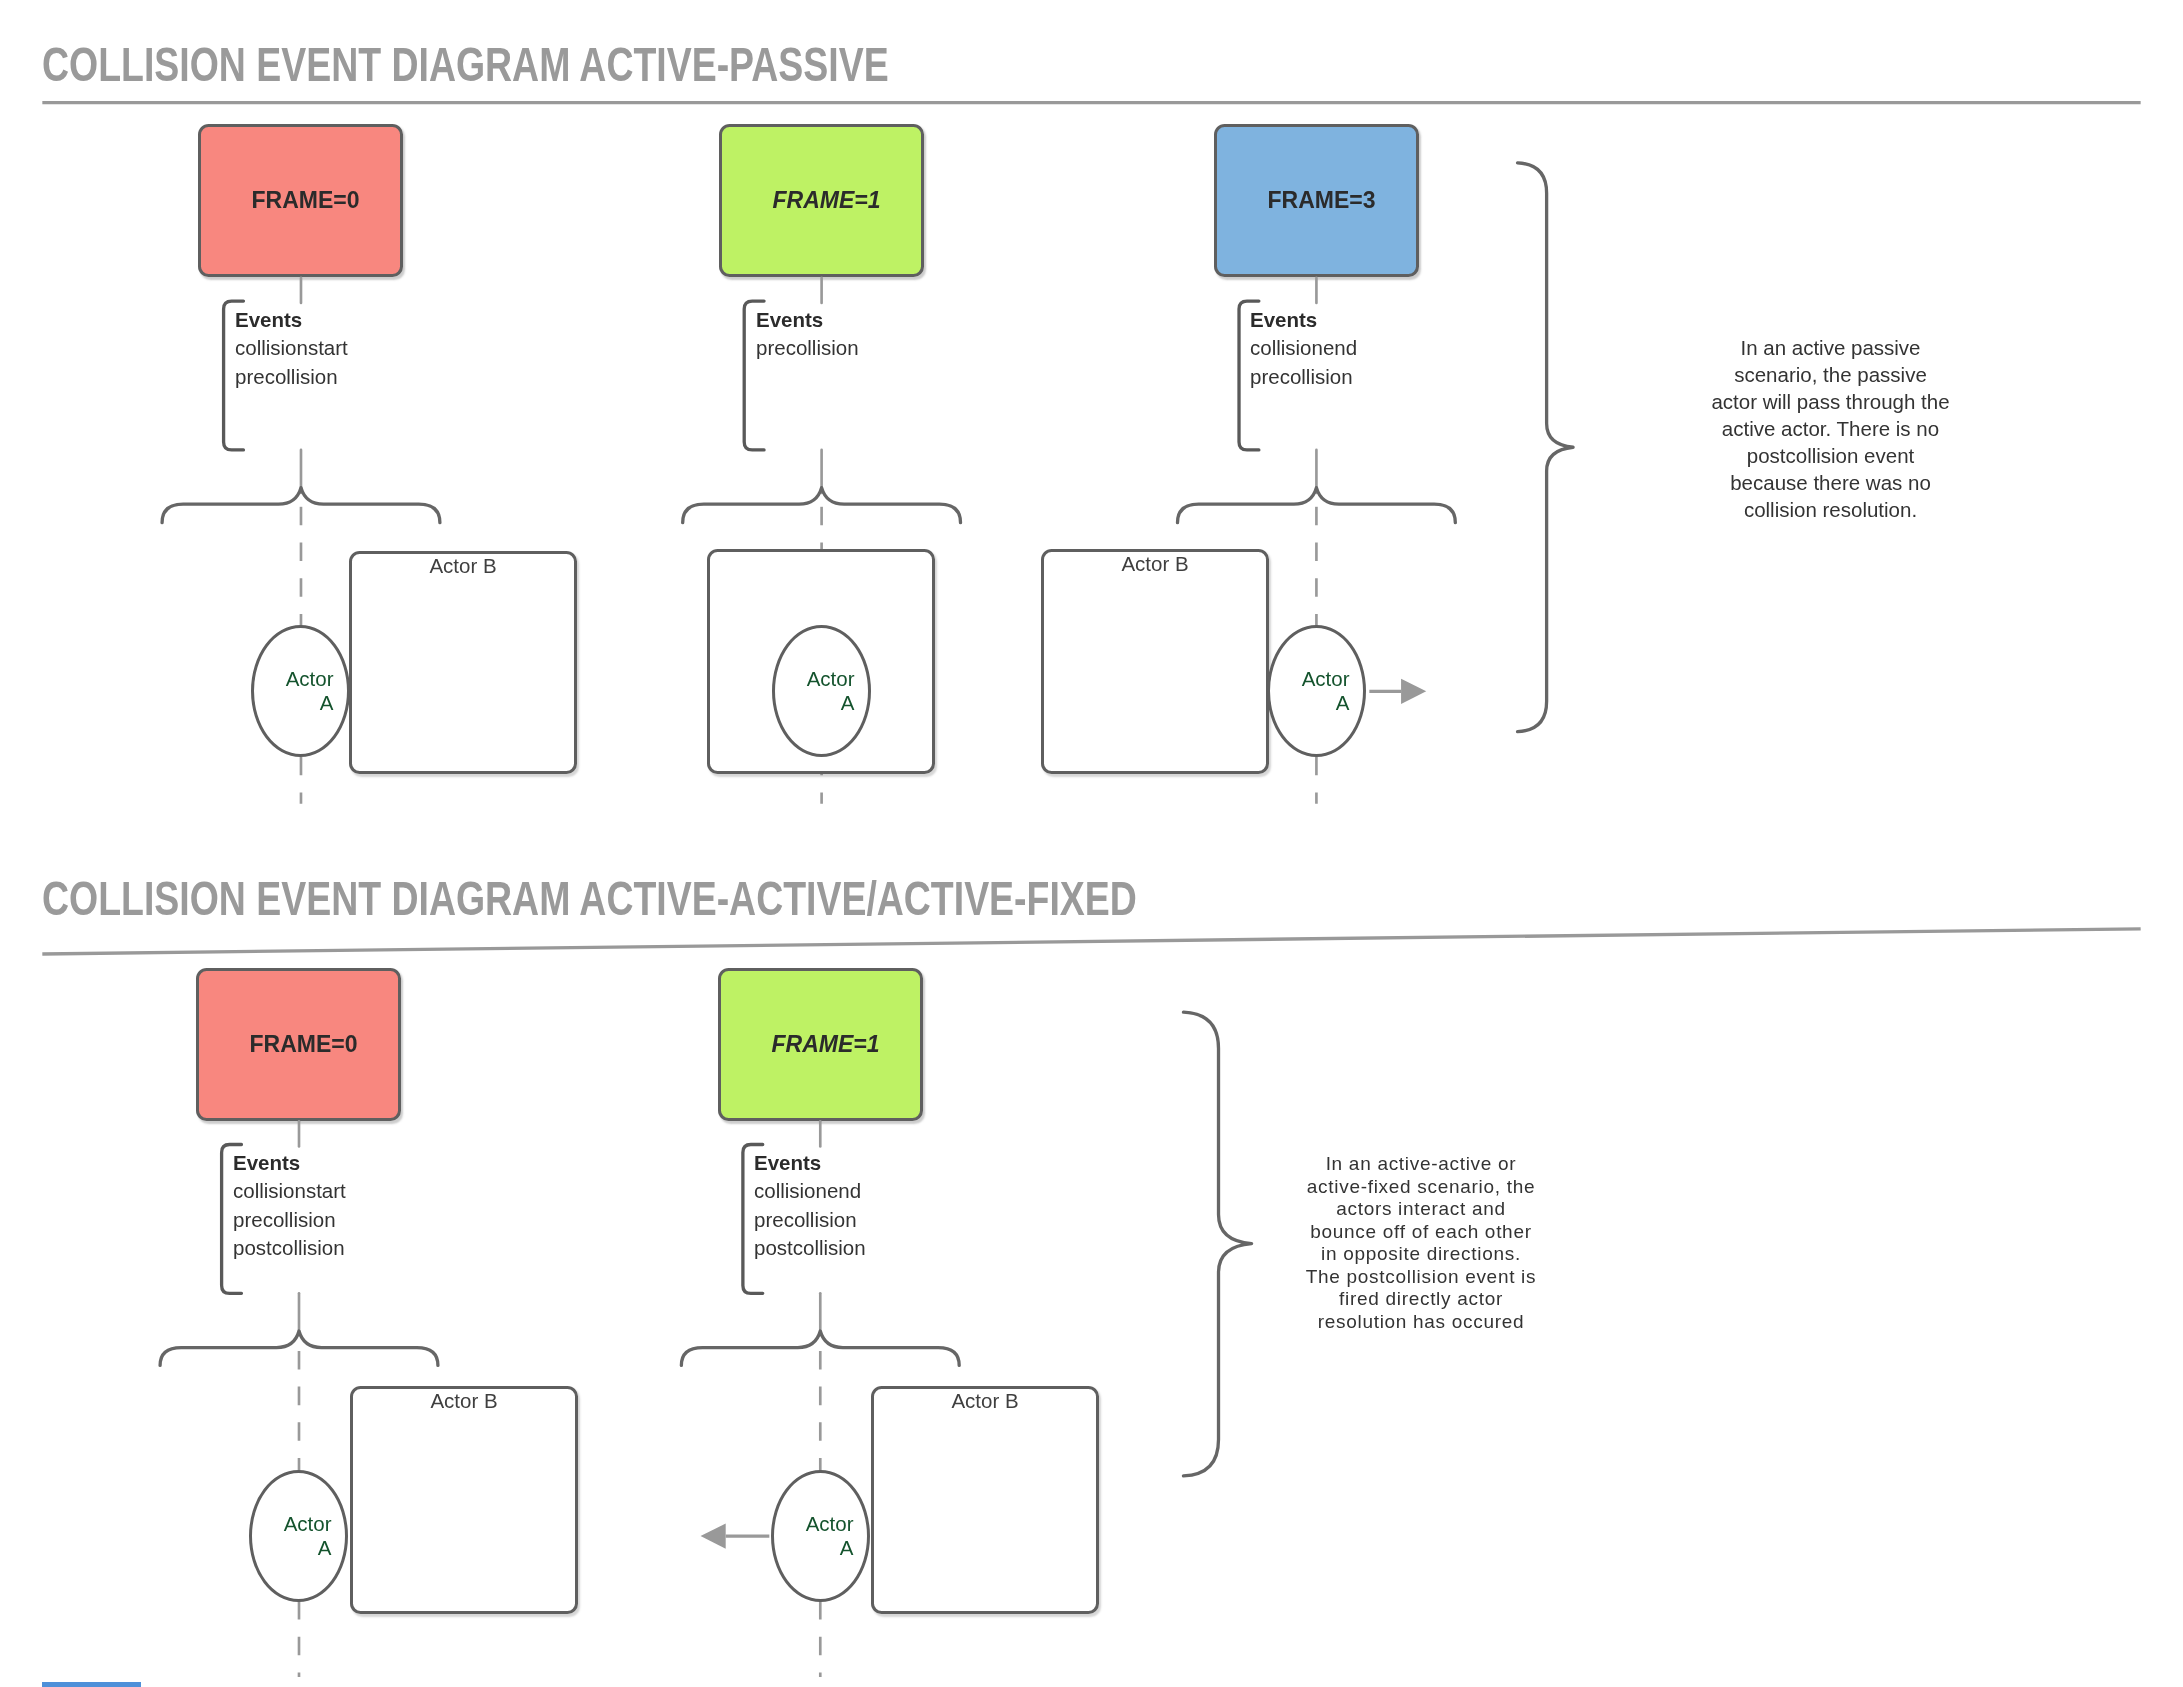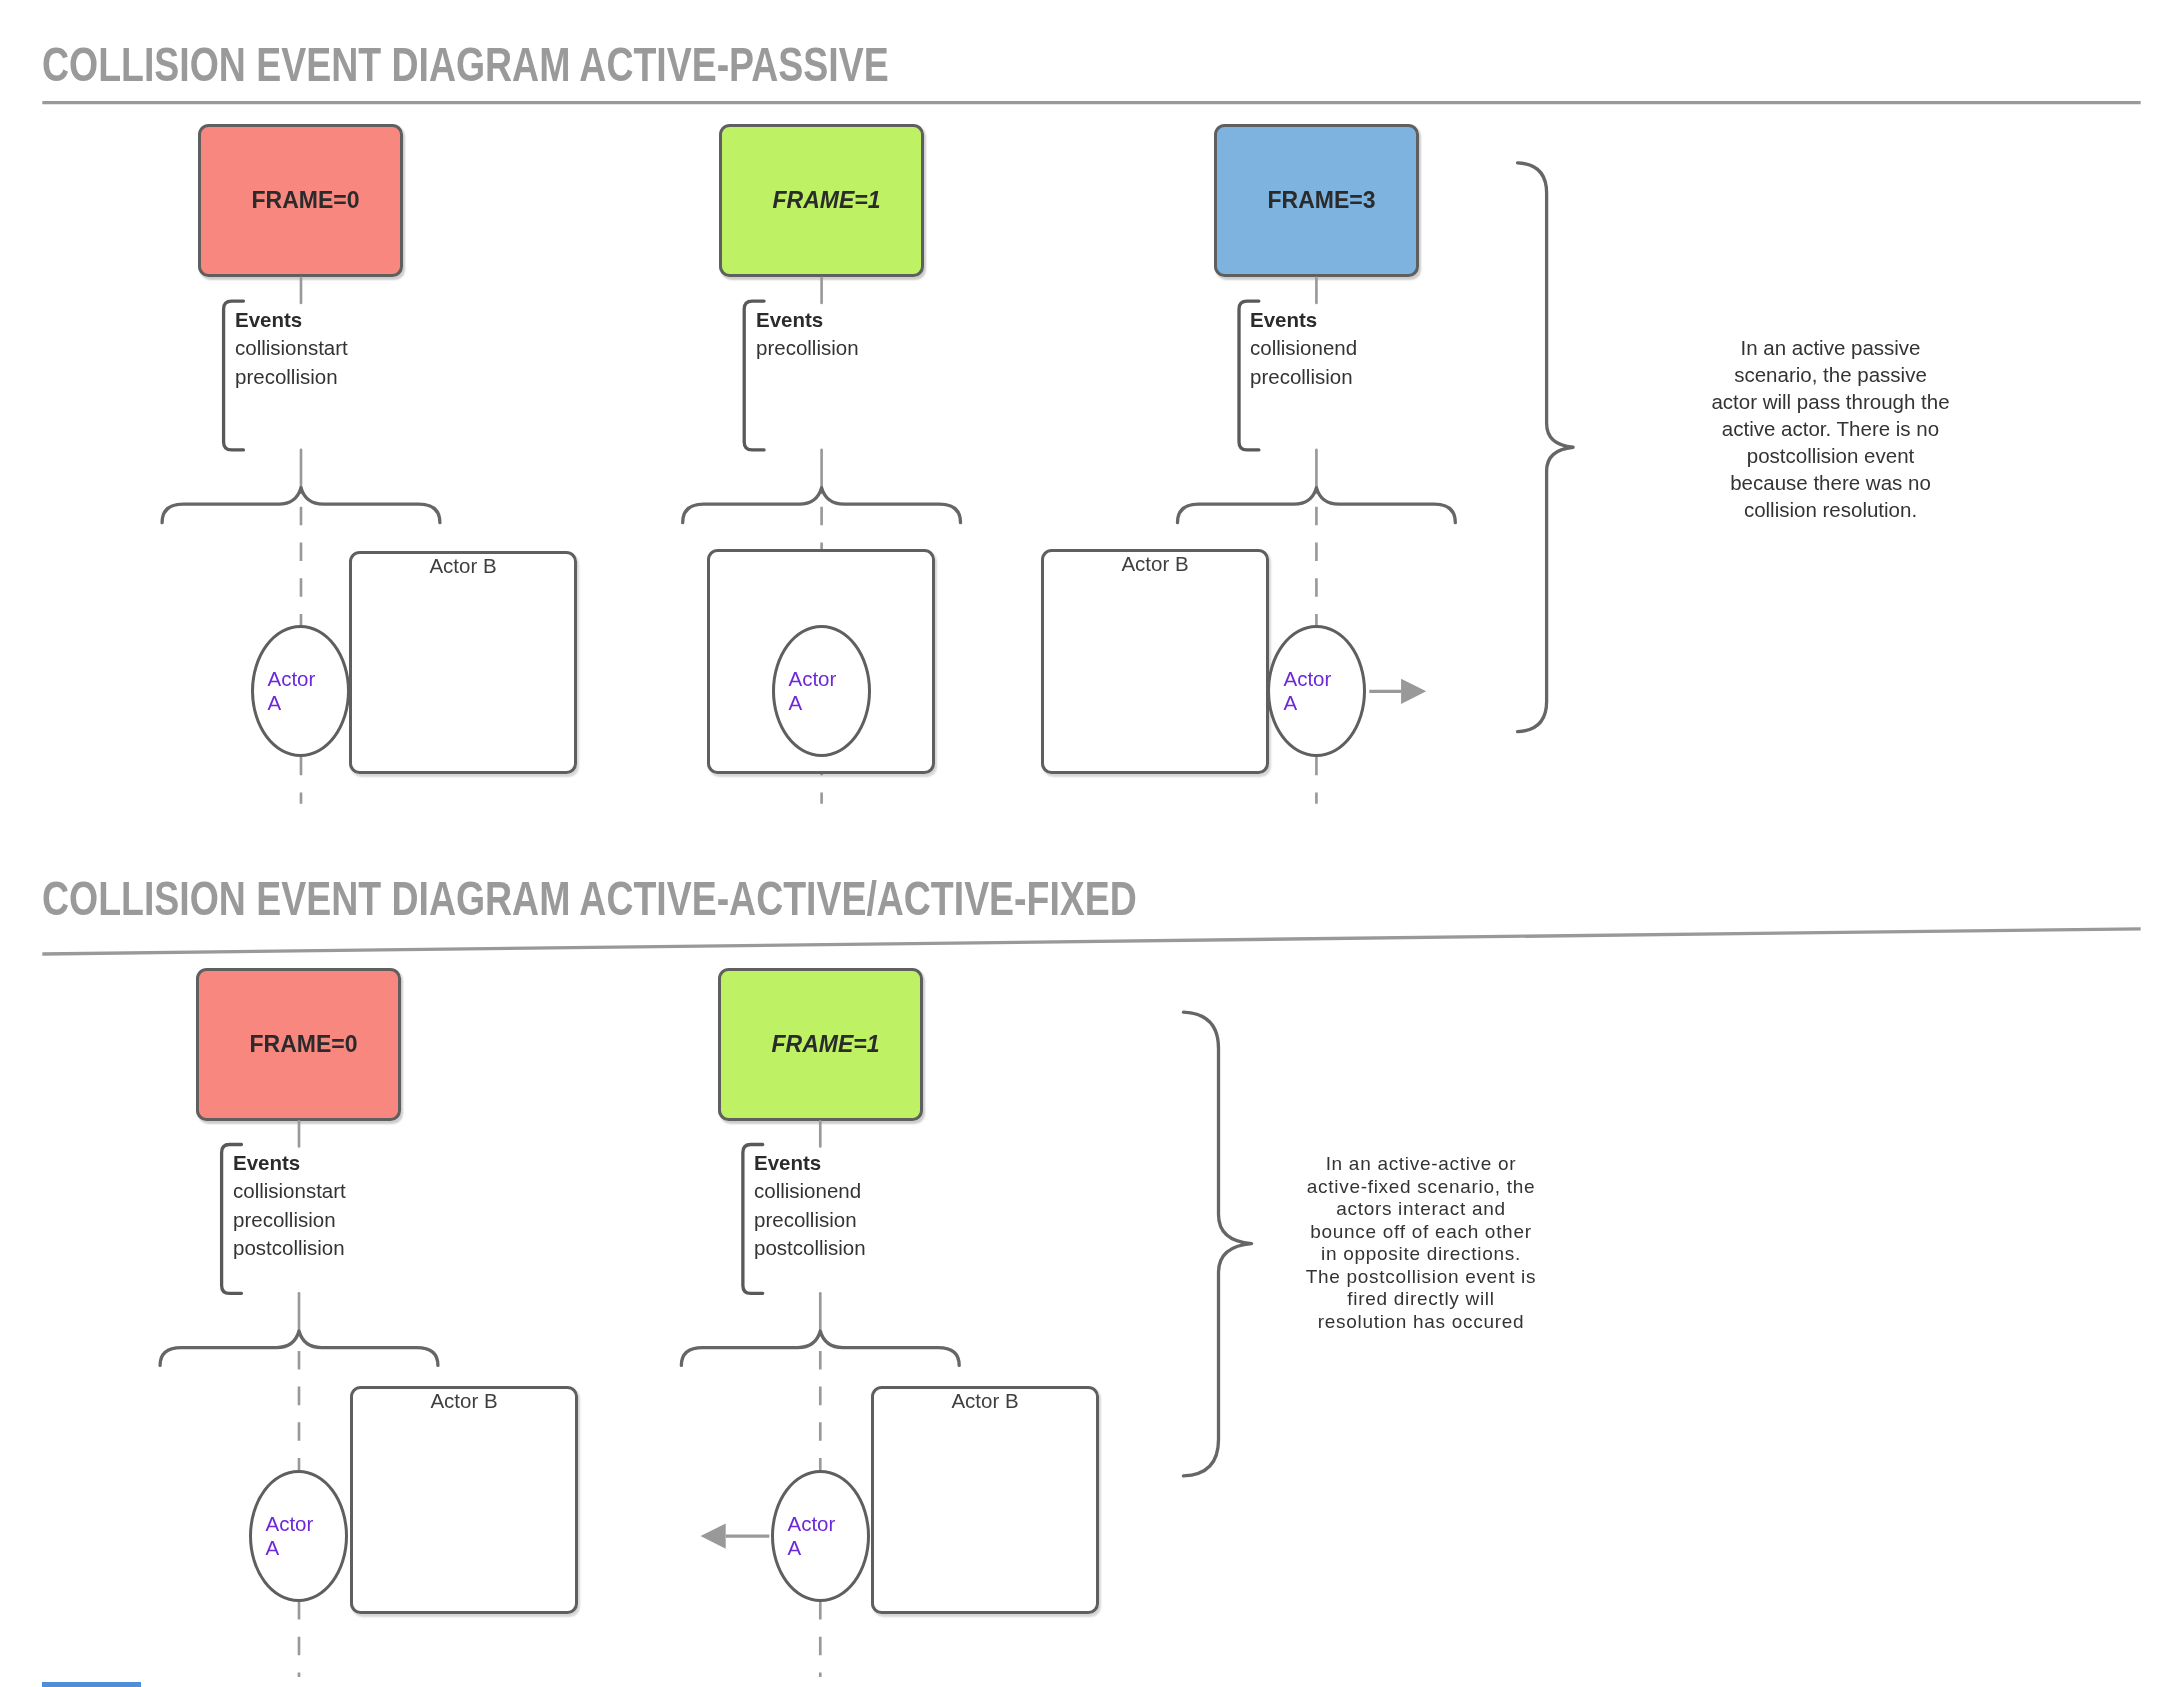--- a/index.html
+++ b/index.html
@@ -12,22 +12,22 @@
              color:#2b2b2b;box-shadow:2px 2.6px 2px rgba(110,110,110,0.35);box-sizing:border-box;padding-left:10px;}
   .frame-red{background:#f8877f;}
   .frame-green{background:#bef264;font-style:italic;}
   .frame-blue{background:#7fb3df;}
   .events-block{position:absolute;width:185px;font-size:20.5px;color:#333;line-height:28.4px;}
   .events-title{font-weight:bold;color:#2b2b2b;}
   .actor-rect{position:absolute;width:228px;border:3.3px solid #5f5f5f;border-radius:10.6px;background:#ffffff;
               display:flex;align-items:flex-start;justify-content:center;font-size:20.5px;color:#3f3f3f;
               box-shadow:2px 2.6px 2px rgba(120,120,120,0.3);box-sizing:border-box;z-index:2;}
   .actor-circle{position:absolute;width:99px;height:132px;border:3.3px solid #5f5f5f;border-radius:50%;
-                background:#ffffff;display:flex;align-items:center;justify-content:center;text-align:left;
-                font-size:20.5px;color:#6d28d9;box-sizing:border-box;z-index:3;}
+                background:#ffffff;display:flex;align-items:center;justify-content:center;text-align:right;
+                font-size:20.5px;color:#14532d;box-sizing:border-box;z-index:3;}
   .actor-circle .inner{width:66px;line-height:24.5px;}
   .note-block{position:absolute;text-align:center;color:#333;font-size:20.5px;line-height:27px;}
   .note-block.tight{font-size:19px;line-height:22.5px;letter-spacing:0.7px;}
   .blue-bar{position:absolute;left:42px;top:1682px;width:99px;height:4.6px;background:#4d90d9;z-index:4;}
   svg.linework{position:absolute;left:0;top:0;z-index:1;pointer-events:none;}
 </style>
 </head>
 <body>
 
 <div id="canvas">
@@ -188,20 +188,20 @@
     <span class="inner">Actor A</span>
   </div>
 
   <div class="note-block tight" style="left:1262px;top:1153px;width:318px;">
     <div>In an active-active or</div>
     <div>active-fixed scenario, the</div>
     <div>actors interact and</div>
     <div>bounce off of each other</div>
     <div>in opposite directions.</div>
     <div>The postcollision event is</div>
-    <div>fired directly will</div>
+    <div>fired directly actor</div>
     <div>resolution has occured</div>
   </div>
 
   <div class="blue-bar"></div>
 
 </div>
 
 
 </body></html>

